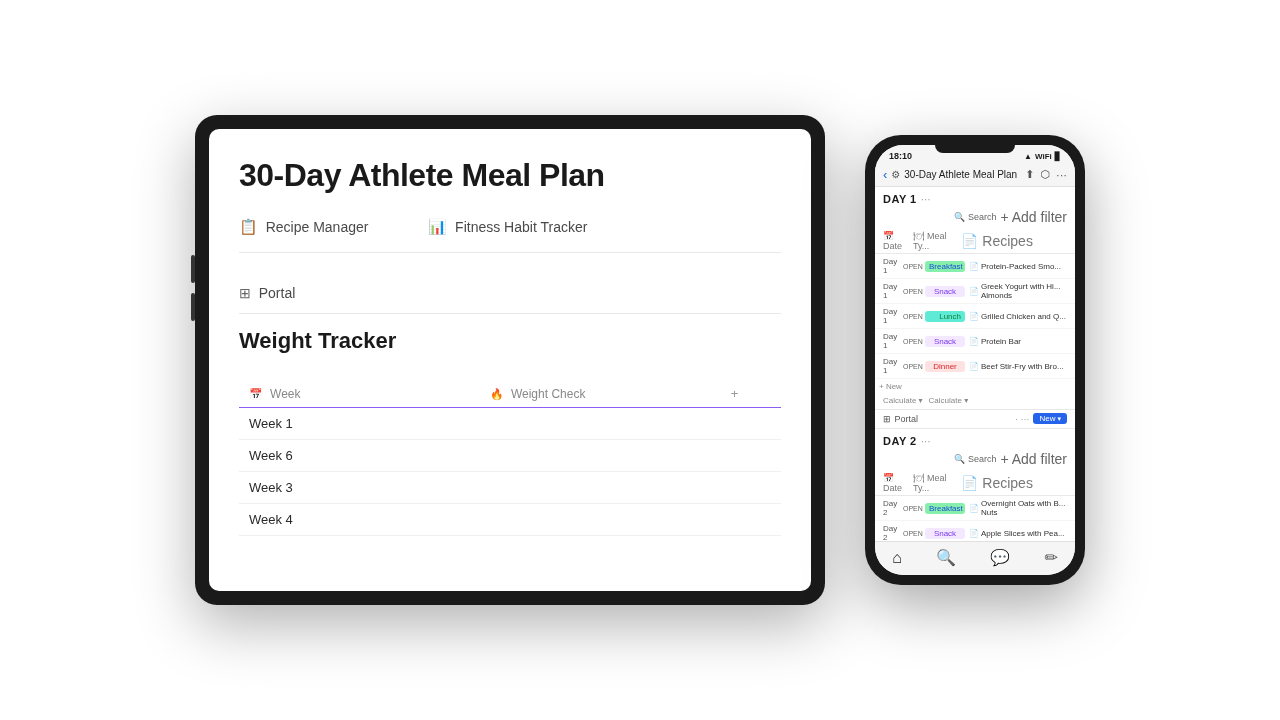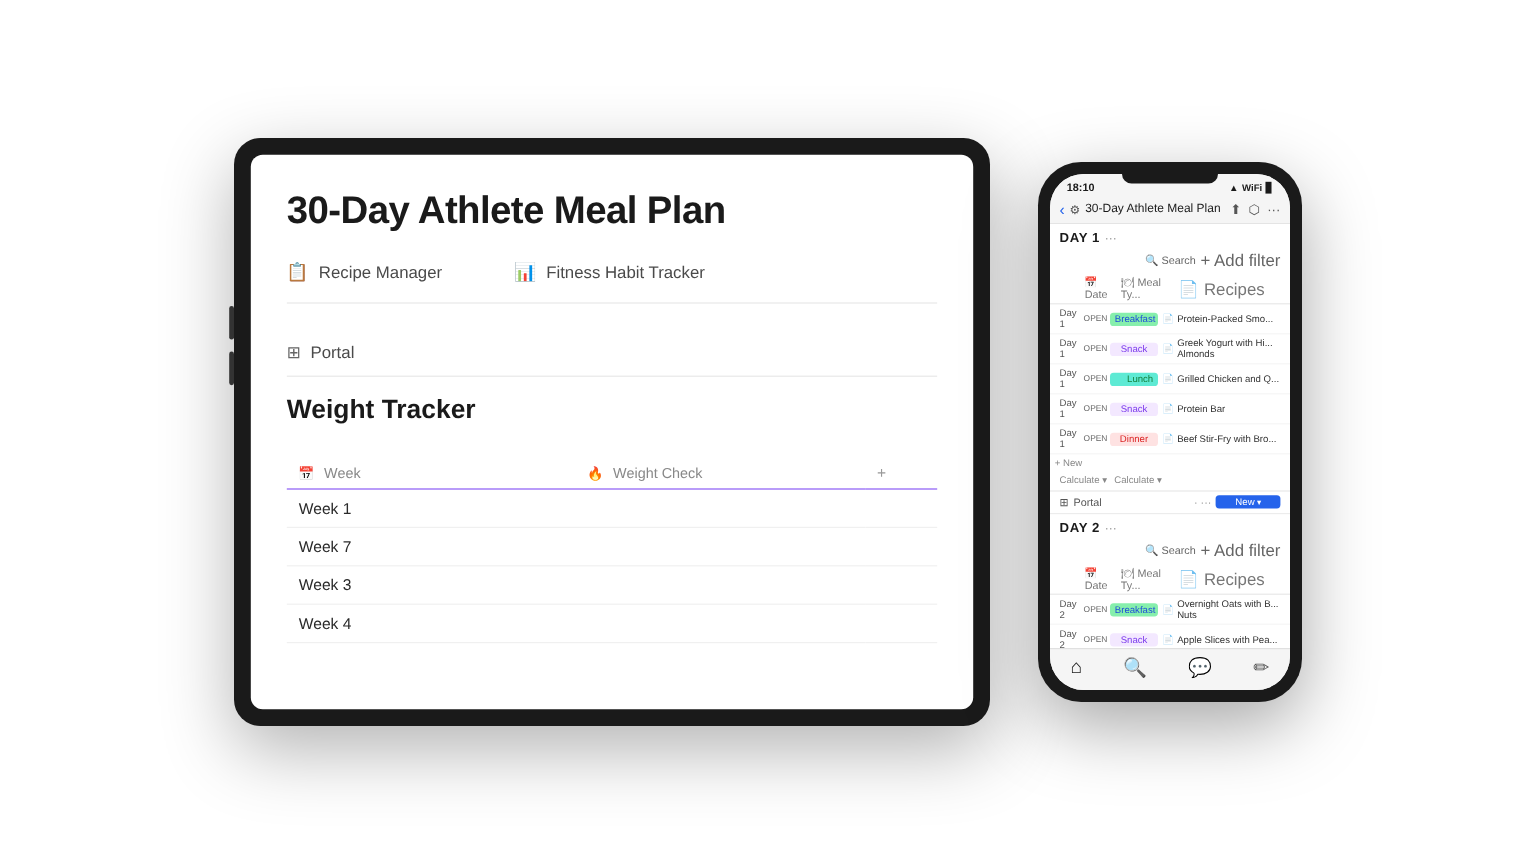--- a/index.html
+++ b/index.html
@@ -278,21 +278,21 @@
       align-items: center;
       gap: 2px;
     }
     .day-table-header {
       display: flex;
       align-items: center;
       padding: 2px 8px;
       gap: 0;
       border-bottom: 1px solid #e8e8e8;
     }
-    .day-col-date { width: 30px; font-size: 9px; color: #777; font-weight: 500; margin-left: 21px; }
+    .day-col-date { width: 30px; font-size: 9px; color: #777; font-weight: 500; }
     .day-col-meal { width: 48px; font-size: 9px; color: #777; font-weight: 500; display: flex; align-items: center; gap: 2px; }
     .day-col-recipes { flex: 1; font-size: 14px; color: #777; font-weight: 500; display: flex; align-items: center; gap: 2px; }
 
     .meal-row {
       display: flex;
       align-items: center;
       padding: 3px 8px;
       border-bottom: 1px solid #f5f5f5;
       min-height: 22px;
     }
@@ -338,21 +338,21 @@
       border-top: 1px solid #e8e8e8;
       border-bottom: 1px solid #e8e8e8;
     }
     .portal-phone-icon { font-size: 9px; color: #555; }
     .portal-phone-label { font-size: 9px; color: #555; flex: 1; }
     .portal-phone-dots { font-size: 9px; color: #999; }
     .new-badge {
       background: #2563eb;
       color: white;
       font-size: 8px;
-      padding: 1px 16px;
+      padding: 1px 6px;
       border-radius: 3px;
       display: flex;
       align-items: flex-end;
       gap: 2px;
     }
     .new-badge-caret { font-size: 7px; }
   </style>
 </head>
 <body>
 
@@ -399,21 +399,21 @@
           </th>
         </tr>
       </thead>
       <tbody>
         <tr class="weight-row">
           <td>Week 1</td>
           <td></td>
           <td></td>
         </tr>
         <tr class="weight-row">
-          <td>Week 7</td>
+          <td>Week 6</td>
           <td></td>
           <td></td>
         </tr>
         <tr class="weight-row">
           <td>Week 3</td>
           <td></td>
           <td></td>
         </tr>
         <tr class="weight-row">
           <td>Week 4</td>

